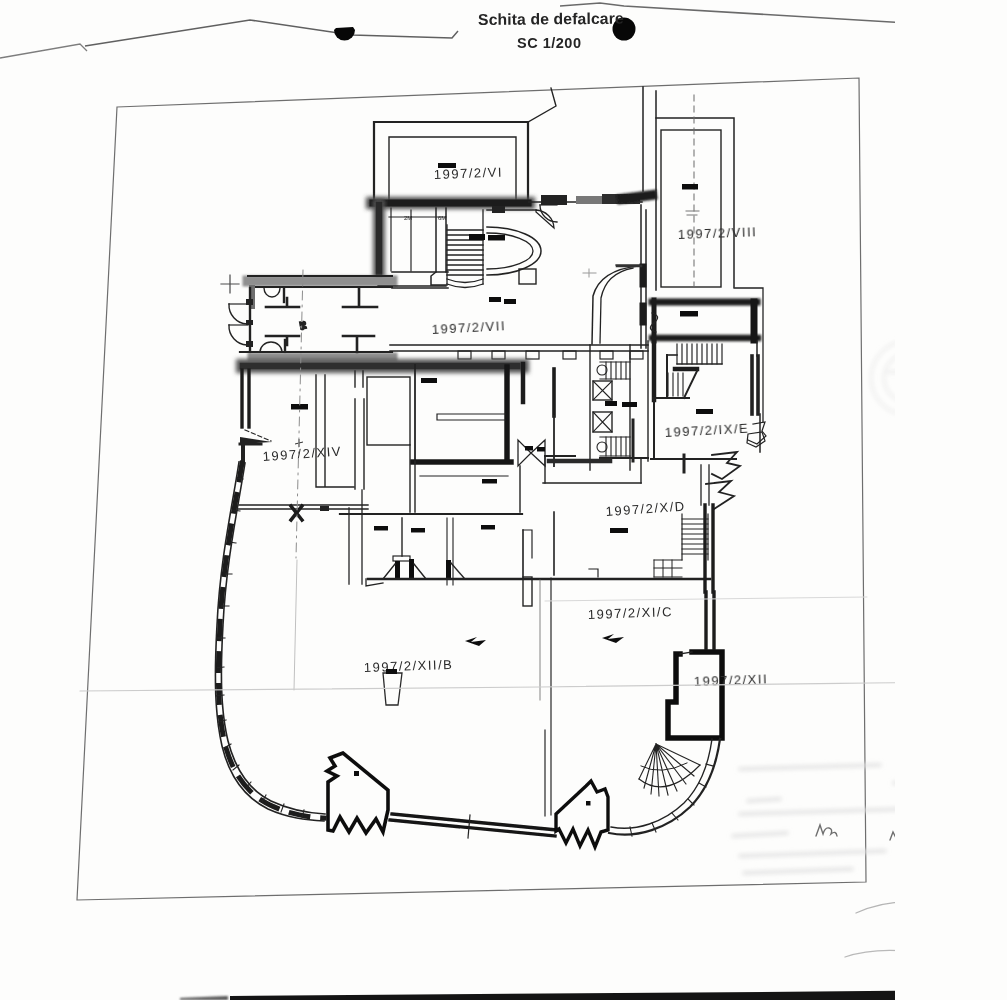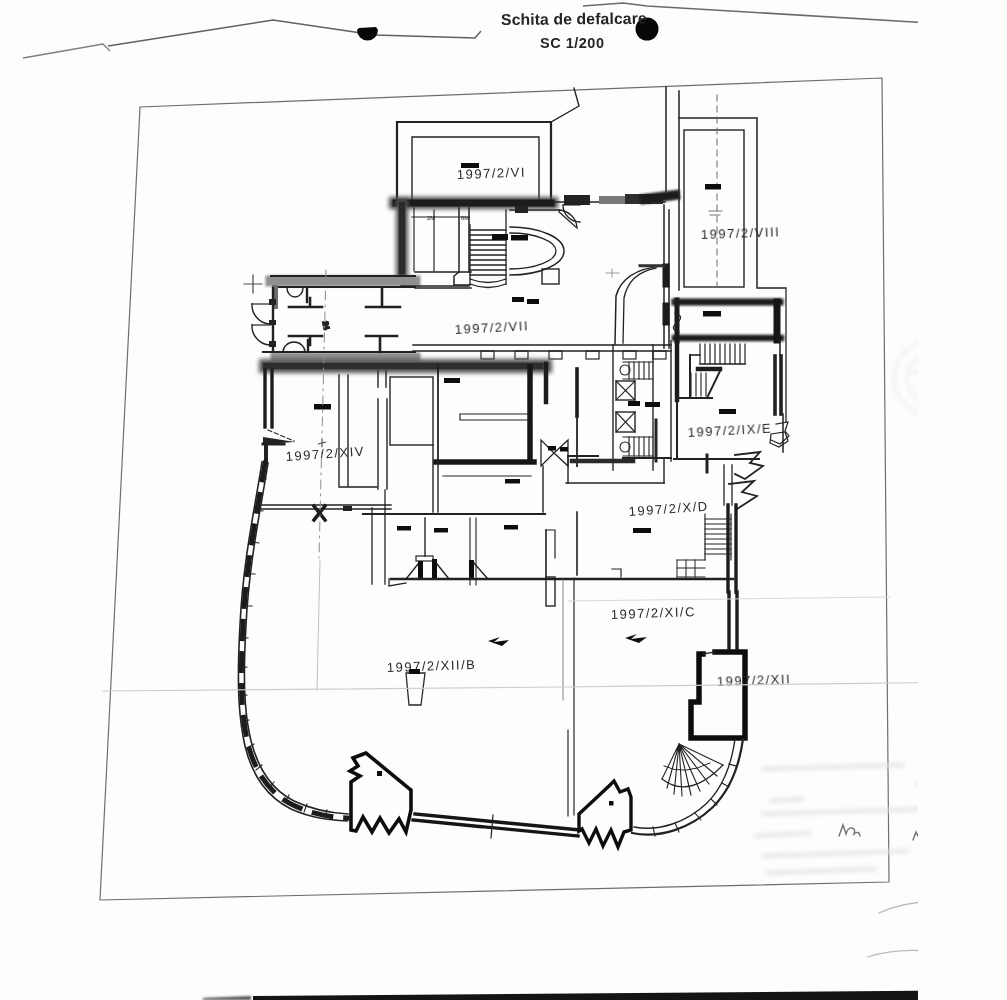--- a/index.html
+++ b/index.html
@@ -1,16 +1,16 @@
 <!DOCTYPE html>
 <html><head>
 <meta charset="utf-8">
 <style>
 html,body{margin:0;padding:0;background:#fdfdfc;}
-#page{position:relative;width:895px;height:1000px;overflow:hidden;font-family:"Liberation Sans",sans-serif;margin-left:23px;}
+#page{position:relative;width:895px;height:1000px;overflow:hidden;font-family:"Liberation Sans",sans-serif;}
 svg{position:absolute;left:0;top:0;}
 text{font-family:"Liberation Sans",sans-serif;fill:#252525;}
 .lbl{font-size:13px;letter-spacing:1.5px;fill:#2a2a2a;}
 </style>
 </head>
 <body>
 <div id="page">
 <svg width="1007" height="1000" viewBox="0 0 1007 1000">
 <defs>
 <filter id="b0" filterUnits="userSpaceOnUse" x="-15" y="-15" width="1040" height="1030">

